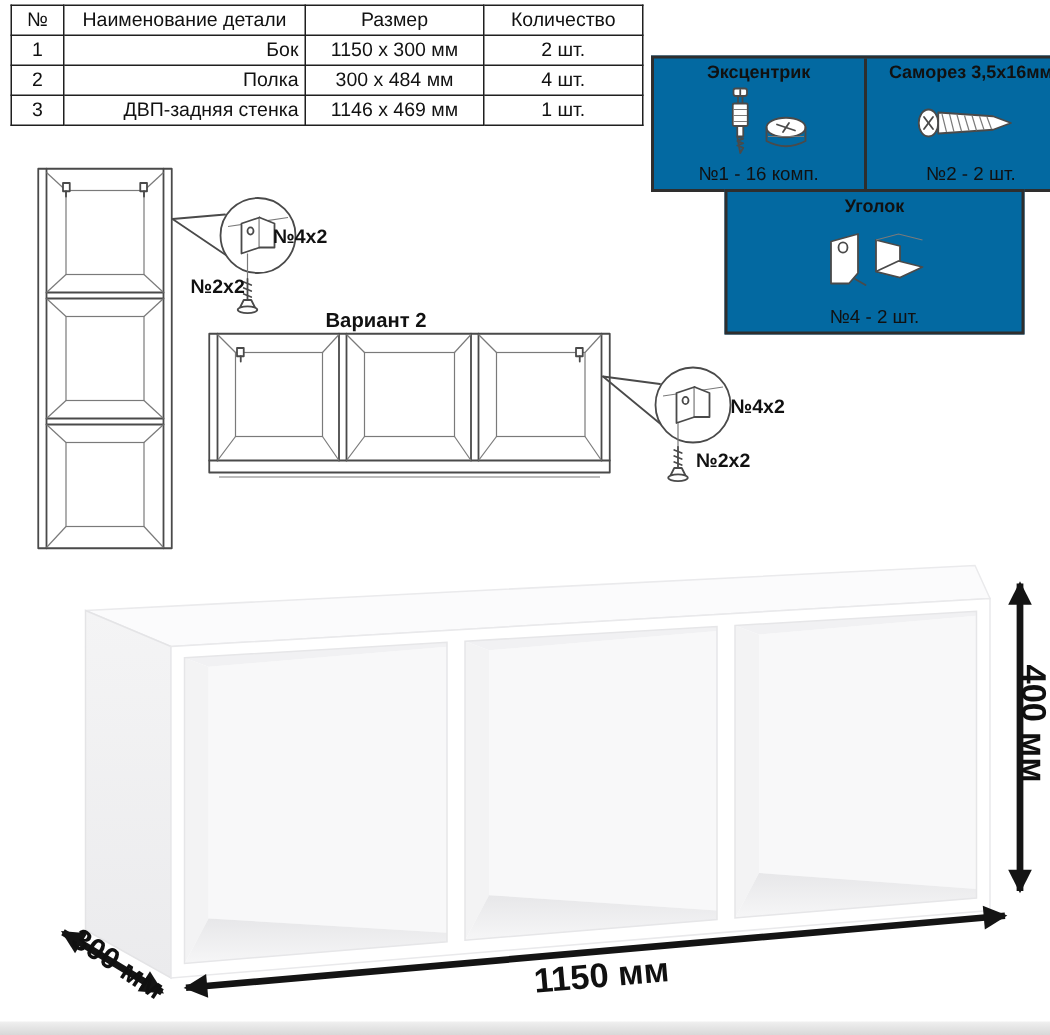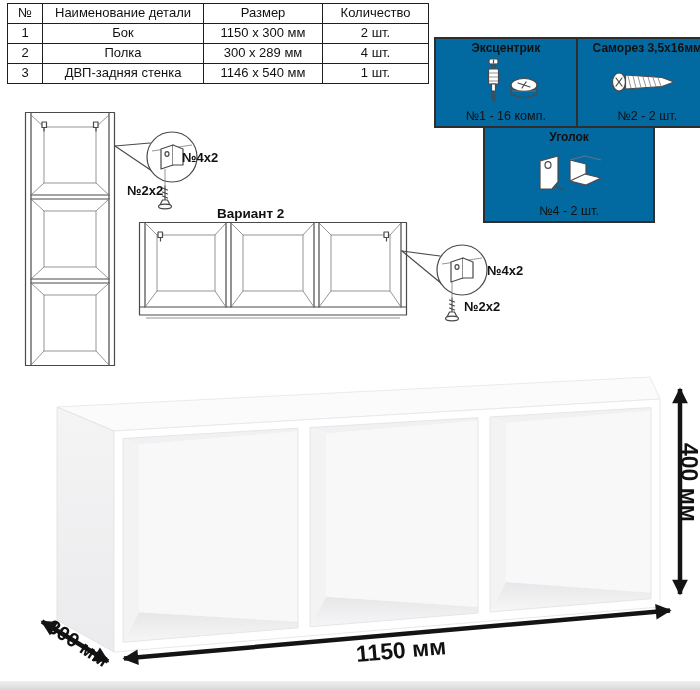--- a/index.html
+++ b/index.html
@@ -5,21 +5,21 @@
   html,body{margin:0;padding:0;background:#fff;}
   #sheet{position:relative;width:700px;height:690px;background:#fff;overflow:hidden;
          font-family:"Liberation Sans",sans-serif;color:#111;}
   .abs{position:absolute;}
 
   
   #parts-table{position:absolute;left:7px;top:3px;border-collapse:collapse;
                font-size:13px;line-height:1.1;}
   #parts-table th,#parts-table td{border:1.5px solid #1f1f1f;height:19px;padding:0 4px;
                text-align:center;font-weight:400;white-space:nowrap;}
-  #parts-table td.name{text-align:center;margin-top:44px;}
+  #parts-table td.name{text-align:right;margin-top:44px;}
   .col-num{width:26px}.col-name{width:152px}.col-size{width:110px}.col-qty{width:97px}
 
   
   .hw-row{position:absolute;display:flex;border:2px solid #2e2e2e;box-sizing:border-box;background:#0369a1;margin-left:24px;}
   .hw-cell{flex:1 1 0;display:flex;flex-direction:column;align-items:center;
            justify-content:space-between;padding:3px 2px;box-sizing:border-box;}
   .hw-cell + .hw-cell{border-left:2px solid #2e2e2e;}
   .hw-title{font-weight:700;font-size:12px;text-align:center;line-height:1.15;}
   .hw-qty{font-weight:400;font-size:12.5px;white-space:nowrap;}
   .hw-icn{flex:1 1 auto;display:flex;align-items:center;justify-content:center;}
@@ -54,27 +54,27 @@
     </tr>
     <tr>
       <td>1</td>
       <td class="name">Бок</td>
       <td>1150 х 300 мм</td>
       <td>2 шт.</td>
     </tr>
     <tr>
       <td>2</td>
       <td class="name">Полка</td>
-      <td>300 х 289 мм</td>
+      <td>300 х 484 мм</td>
       <td>4 шт.</td>
     </tr>
     <tr>
       <td>3</td>
       <td class="name">ДВП-задняя стенка</td>
-      <td>1146 х 540 мм</td>
+      <td>1146 х 469 мм</td>
       <td>1 шт.</td>
     </tr>
   </tbody>
     </table>
 
   <div class="hw-row" style="left:410px;top:37px;width:285px;height:91px;">
     <div class="hw-cell">
       <span class="hw-title">Эксцентрик</span>
       <span class="hw-icn">
         <svg width="82" height="48" viewBox="0 0 82 48">
@@ -111,21 +111,21 @@
             <line class="lt" x1="33" y1="10" x2="36" y2="20"></line>
           <line class="lt" x1="38" y1="10" x2="41" y2="20"></line>
             <line class="lt" x1="43" y1="10.5" x2="46" y2="19.5"></line>
           <line class="lt" x1="48" y1="11" x2="51" y2="19"></line>
         </svg>
       </span>
       <span class="hw-qty">№2 - 2 шт.</span>
     </div>
   </div>
 
-  <div class="hw-row" style="left:459px;top:126px;width:172px;height:97px;">
+  <div class="hw-row" style="left:459px;top:126px;width:200px;height:97px;">
     <div class="hw-cell">
       <span class="hw-title">Уголок</span>
       <span class="hw-icn">
         <svg width="78" height="46" viewBox="0 0 78 46">
           <path class="ln wh" d="M10,10 L28,5 L28,31 L22,38 L10,38 Z"></path>
           <ellipse class="ln" cx="18" cy="14" rx="3" ry="3.4"></ellipse>
           <path class="ln" d="M26,35 L33,39"></path>
           <path class="ln wh" d="M40,9 L56,13 L56,34 L40,30 Z"></path>
           <path class="ln wh" d="M40,30 L56,34 L71,27 L55,23 Z"></path>
           <path class="lt" d="M40,9 L55,5 L71,9"></path>

